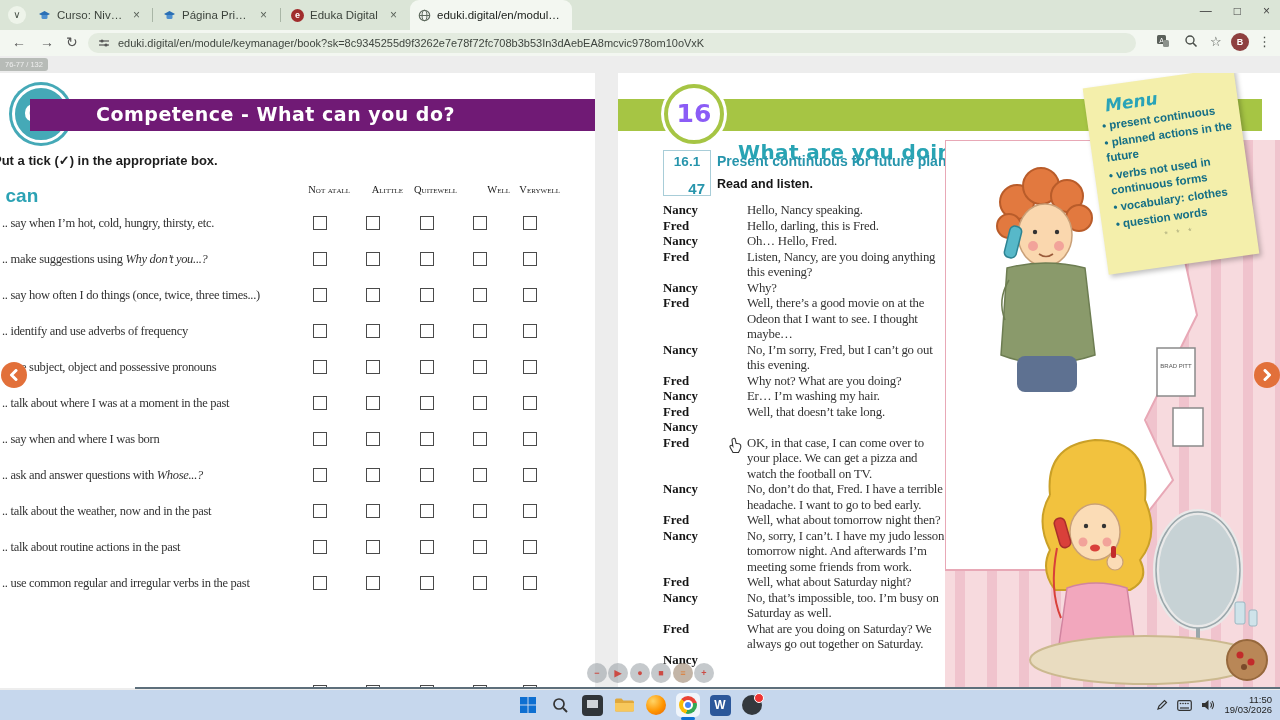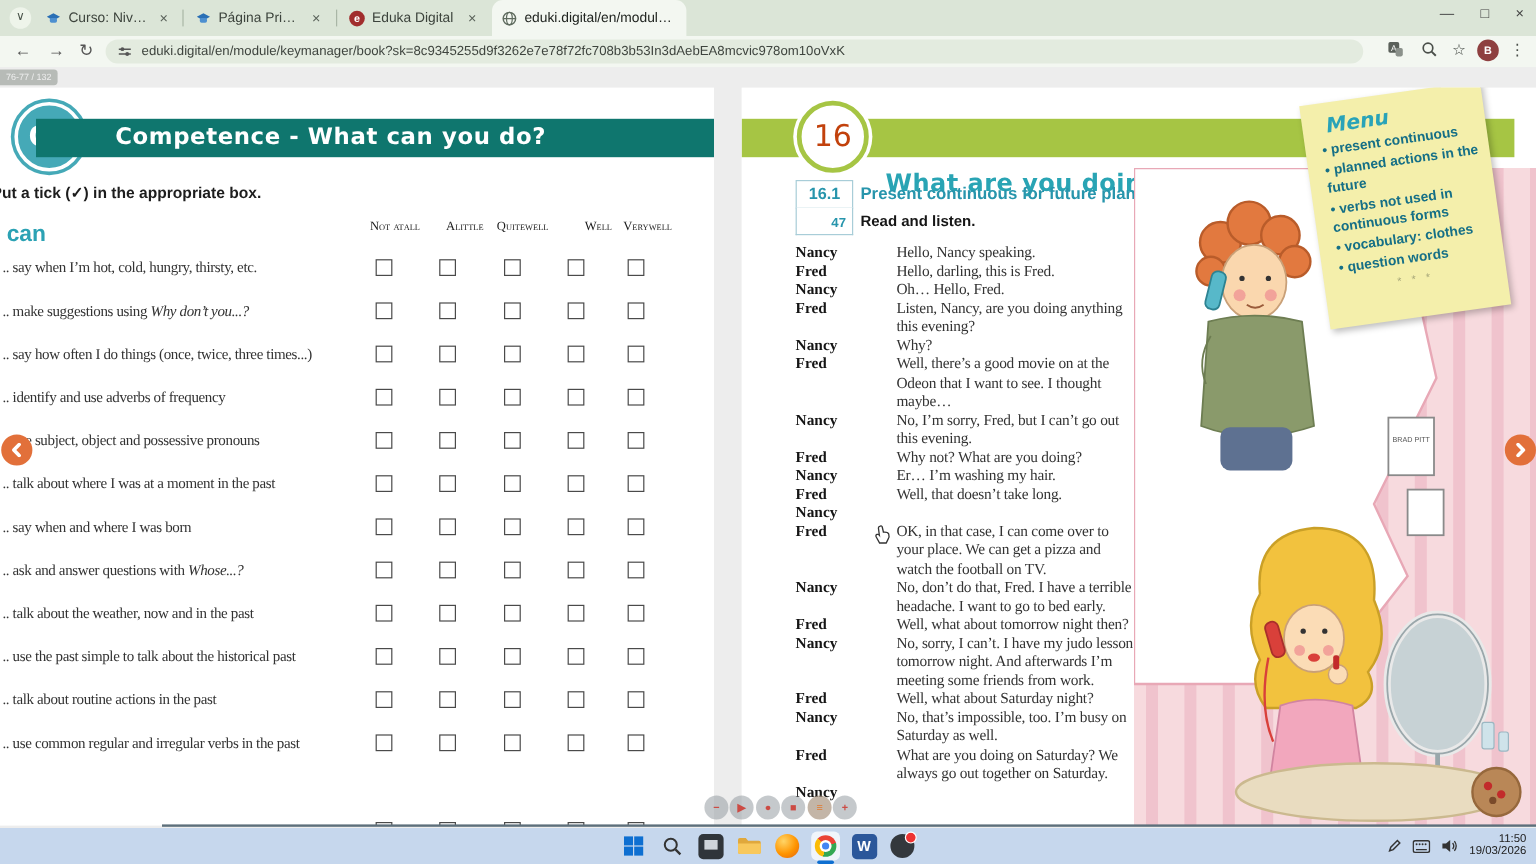--- a/index.html
+++ b/index.html
@@ -21,40 +21,40 @@
   .avatar{position:absolute;left:1231px;top:3px;width:18px;height:18px;border-radius:50%;background:#8e4040;color:#fff;font-size:9px;font-weight:bold;text-align:center;line-height:18px;}
   
   .viewer{position:absolute;left:0;top:56px;width:1280px;height:634px;background:#ededed;}
   .pagebadge{position:absolute;left:0;top:2px;width:48px;height:13px;background:#b7bbb7;border-radius:0 3px 3px 0;color:#eee;font-size:7.5px;line-height:13px;text-align:center;}
   .page{position:absolute;top:17px;height:615px;background:#fff;overflow:hidden;}
   .pageL{left:0;width:595px;}
   .pageR{left:618px;width:662px;}
   .botline{position:absolute;left:135px;top:631px;width:1145px;height:2px;background:#5d6f7b;}
   
   .c3circle{position:absolute;left:12px;top:12px;width:52px;height:52px;border-radius:50%;background:#45a9b7;border:3px solid #fff;box-shadow:0 0 0 3px #45a9b7;color:#fff;font-weight:800;font-size:24px;text-align:center;line-height:52px;font-family:"DejaVu Sans",sans-serif;}
-  .bannerL{position:absolute;left:30px;top:26px;width:619px;height:32px;background:#0f766e;}
+  .bannerL{position:absolute;left:30px;top:26px;width:619px;height:32px;background:#701a75;}
   .bannerL span{position:absolute;left:66px;top:4px;color:#fff;font-weight:800;font-size:19px;letter-spacing:.5px;font-family:"DejaVu Sans",sans-serif;}
   .instr{position:absolute;left:-7px;top:80px;font-size:13px;font-weight:600;color:#1d1d1d;}
   .ican{position:absolute;left:-5px;top:112px;font-size:19px;font-weight:800;color:#2ba2b4;}
   .col-h{position:absolute;width:58px;text-align:center;top:112px;height:22px;font-family:"Liberation Serif",serif;font-variant:small-caps;font-size:10.5px;color:#1a1a1a;line-height:10px;display:flex;flex-direction:row;justify-content:flex-end;}
   .col-h div{height:10px;}
   .cl-rows{position:absolute;left:0;top:143px;width:595px;}
   .cl-row{position:relative;height:36px;}
   .cl-text{position:absolute;left:2px;top:0;font-family:"Liberation Serif",serif;font-size:12.5px;letter-spacing:-0.3px;color:#333;white-space:nowrap;}
   .cl-text i{font-family:"Liberation Serif",serif;}
   .cb{position:absolute;top:0;width:12px;height:12px;border:1.5px solid #4a4a4a;background:#fff;}
   .cb1{left:313px}.cb2{left:366px}.cb3{left:420px}.cb4{left:473px}.cb5{left:523px}
   .partrow{position:absolute;left:0;top:612px;height:13px;width:595px;}
   
   .bannerR{position:absolute;left:0;top:26px;width:644px;height:32px;background:#a6c544;}
-  .u16circle{position:absolute;left:46px;top:11px;width:52px;height:52px;border-radius:50%;background:#fff;border:4px solid #a6c544;box-shadow:0 0 0 3px #fff;color:#c2410c;font-weight:400;font-size:25px;text-align:center;line-height:52px;font-family:"DejaVu Sans",sans-serif;}
+  .u16circle{position:absolute;left:46px;top:11px;width:52px;height:52px;border-radius:50%;background:#fff;border:4px solid #a6c544;box-shadow:0 0 0 3px #fff;color:#8b5cf6;font-weight:700;font-size:25px;text-align:center;line-height:52px;font-family:"DejaVu Sans",sans-serif;}
   .bannerR span{position:absolute;left:120px;top:4px;color:#29a4b4;font-weight:800;font-size:20px;letter-spacing:.4px;font-family:"DejaVu Sans",sans-serif;margin-top:37px;}
   .secnum{position:absolute;left:45px;top:77px;width:48px;height:24px;border:1px solid #a8cdd8;box-sizing:border-box;color:#2795ac;font-weight:700;font-size:13.5px;text-align:center;line-height:22px;background:#fff;}
   .secttl{position:absolute;left:99px;top:80px;color:#2795ac;font-weight:700;font-size:14px;}
-  .tracknum{position:absolute;left:45px;top:100px;width:48px;height:23px;border:1px solid #a8cdd8;border-top:none;box-sizing:border-box;color:#2795ac;font-weight:700;font-size:11px;text-align:right;padding:7px 5px 0 0;background:#fff;}
+  .tracknum{position:absolute;left:45px;top:100px;width:48px;height:23px;border:1px solid #a8cdd8;border-top:none;box-sizing:border-box;color:#2795ac;font-weight:700;font-size:15px;text-align:right;padding:7px 5px 0 0;background:#fff;}
   .readlisten{position:absolute;left:99px;top:104px;color:#161616;font-weight:700;font-size:12.5px;}
   .dlg{position:absolute;left:45px;top:130px;width:284px;}
   .dlg-row{display:flex;gap:34px;}
   .dlg-speaker{width:50px;flex:none;font-family:"Liberation Serif",serif;font-weight:700;font-size:12.8px;color:#151515;line-height:15.5px;}
   .dlg-text{width:234px;font-family:"Liberation Serif",serif;font-size:12.8px;letter-spacing:-0.2px;color:#333;line-height:15.5px;}
   .illu{position:absolute;left:327px;top:67px;width:335px;height:548px;}
   .sticky{position:absolute;left:477px;top:4px;width:152px;height:188px;background:#f4efab;transform:rotate(-8deg);box-shadow:2px 3px 5px rgba(0,0,0,.25);z-index:5;}
   .sticky .mt{margin:10px 0 3px 20px;color:#29a3b8;font-weight:800;font-style:italic;font-size:17px;font-family:"DejaVu Sans",sans-serif;}
   .sticky ul{margin:0 8px 0 14px;padding:0;list-style:none;}
   .sticky li{font-size:11.5px;font-weight:700;color:#156f86;line-height:1.32;margin-bottom:2px;}
@@ -273,28 +273,20 @@
 
           <div class="cl-row">
             <span class="cl-text"><span>.. talk about the weather, now and in the past</span><i></i></span>
             <span class="cb cb1"></span>
             <span class="cb cb2"></span>
             <span class="cb cb3"></span>
             <span class="cb cb4"></span>
             <span class="cb cb5"></span>
           </div>
 
-          <div class="cl-row">
-            <span class="cl-text"><span>.. use the past simple to talk about the historical past</span><i></i></span>
-            <span class="cb cb1"></span>
-            <span class="cb cb2"></span>
-            <span class="cb cb3"></span>
-            <span class="cb cb4"></span>
-            <span class="cb cb5"></span>
-          </div>
 
           <div class="cl-row">
             <span class="cl-text"><span>.. talk about routine actions in the past</span><i></i></span>
             <span class="cb cb1"></span>
             <span class="cb cb2"></span>
             <span class="cb cb3"></span>
             <span class="cb cb4"></span>
             <span class="cb cb5"></span>
           </div>
 

